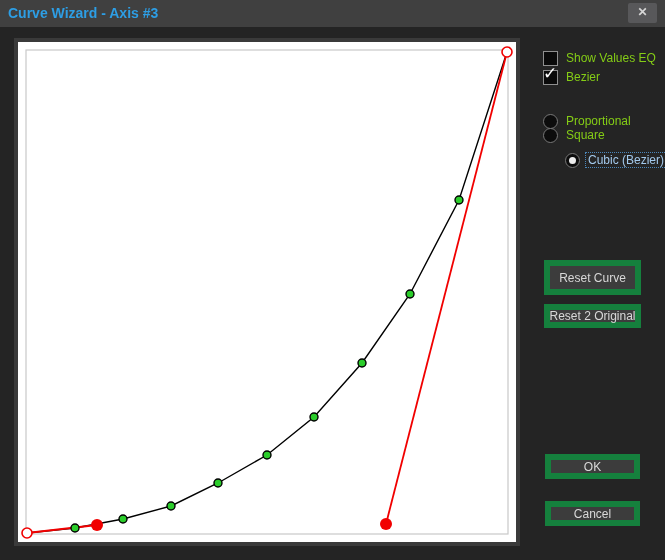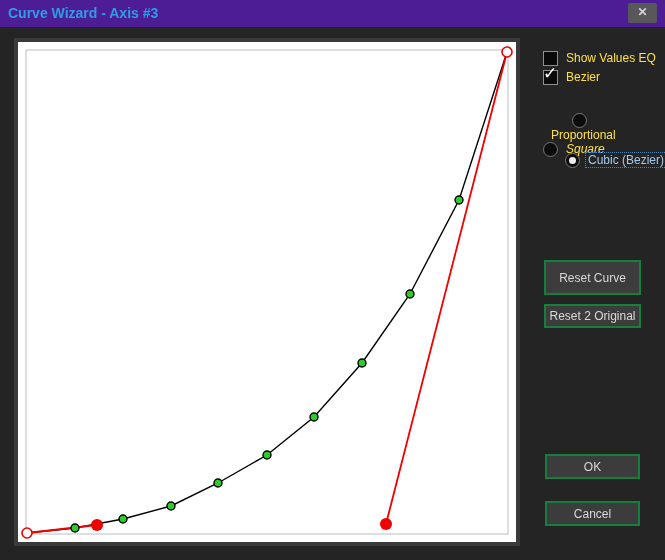--- a/index.html
+++ b/index.html
@@ -5,21 +5,21 @@
   html,body { margin:0; padding:0; background:#111; }
   .dialog {
     position:relative; width:665px; height:560px;
     background:#242424; overflow:hidden;
     font-family:"Liberation Sans", sans-serif;
     -webkit-font-smoothing:antialiased;
   }
   
   .titlebar {
     position:absolute; left:0; top:0; width:665px; height:27px;
-    background:#4c1d95;
+    background:#404040;
   }
   .title {
     position:absolute; left:8px; top:0; height:27px; line-height:27px;
     font-size:14px; font-weight:700; color:#2d9ee5; white-space:nowrap;
   }
   .close-btn {
     position:absolute; left:628px; top:3px; width:29px; height:20px;
     background:#58585a; border-radius:2px; cursor:default;
   }
   .close-btn .x {
@@ -31,21 +31,21 @@
     position:absolute; left:14px; top:38px; width:506px; height:508px;
     box-sizing:border-box; border:4px solid #3a3a3a; background:#ffffff;
   }
   .canvas-frame svg { display:block; }
   
   .ctl-row {
     position:absolute; left:543px; height:16px;
     display:flex; align-items:center; cursor:default;
   }
   .ctl-label {
-    margin-left:8px; font-size:12px; color:#fde047; white-space:nowrap;
+    margin-left:8px; font-size:12px; color:#84cc16; white-space:nowrap;
   }
   .checkbox {
     position:relative; width:13px; height:13px; flex:0 0 13px;
     background:#0a0a0a; border:1px solid #8f8f8f;
   }
   .checkbox .tick {
     display:none; position:absolute; left:-1px; top:-8px;
     color:#ffffff; font-size:17px; font-weight:400;
   }
   .checkbox.checked .tick { display:block; }
@@ -57,21 +57,21 @@
     display:none; position:absolute; left:3px; top:3px; width:7px; height:7px;
     border-radius:50%; background:#ececec;
   }
   .radio.selected .dot { display:block; }
   .focus-label {
     color:#a3c9ec; border:1px dotted #4b86b9; padding:0 2px; margin-left:5px;
   }
   
   .btn {
     position:absolute; box-sizing:border-box;
-    background:#3c3c3c; border:2px solid #15803d; color:#d8d8d8;
+    background:#3c3c3c; border:6px solid #15803d; color:#d8d8d8;
     font-size:12px; font-family:inherit;
     display:flex; align-items:center; justify-content:center;
     cursor:default; white-space:nowrap;
   }
   .btn-reset-curve    { left:544px; top:260px; width:97px; height:35px; }
   .btn-reset-original { left:544px; top:304px; width:97px; height:24px; }
   .btn-ok             { left:545px; top:454px; width:95px; height:25px; }
   .btn-cancel         { left:545px; top:501px; width:95px; height:25px; }
 </style>
 </head>
@@ -112,25 +112,25 @@
     <span class="checkbox"></span>
     <span class="ctl-label">Show Values EQ</span>
   </div>
   <div class="ctl-row" style="top:69px;">
     <span class="checkbox checked">
         <span class="tick">✓</span>
       </span>
     <span class="ctl-label">Bezier</span>
   </div>
 
-  <div class="ctl-row" style="top:113px;flex-direction:column;">
+  <div class="ctl-row" style="top:113px;">
     <span class="radio"></span>
     <span class="ctl-label">Proportional</span>
   </div>
-  <div class="ctl-row" style="top:141px;font-style:italic;">
+  <div class="ctl-row" style="top:127px;">
     <span class="radio"></span>
     <span class="ctl-label">Square</span>
   </div>
   <div class="ctl-row" style="top:152px;padding-left:22px;">
     <span class="radio selected">
         <span class="dot"></span>
       </span>
     <span class="ctl-label focus-label">Cubic (Bezier)</span>
   </div>
 

